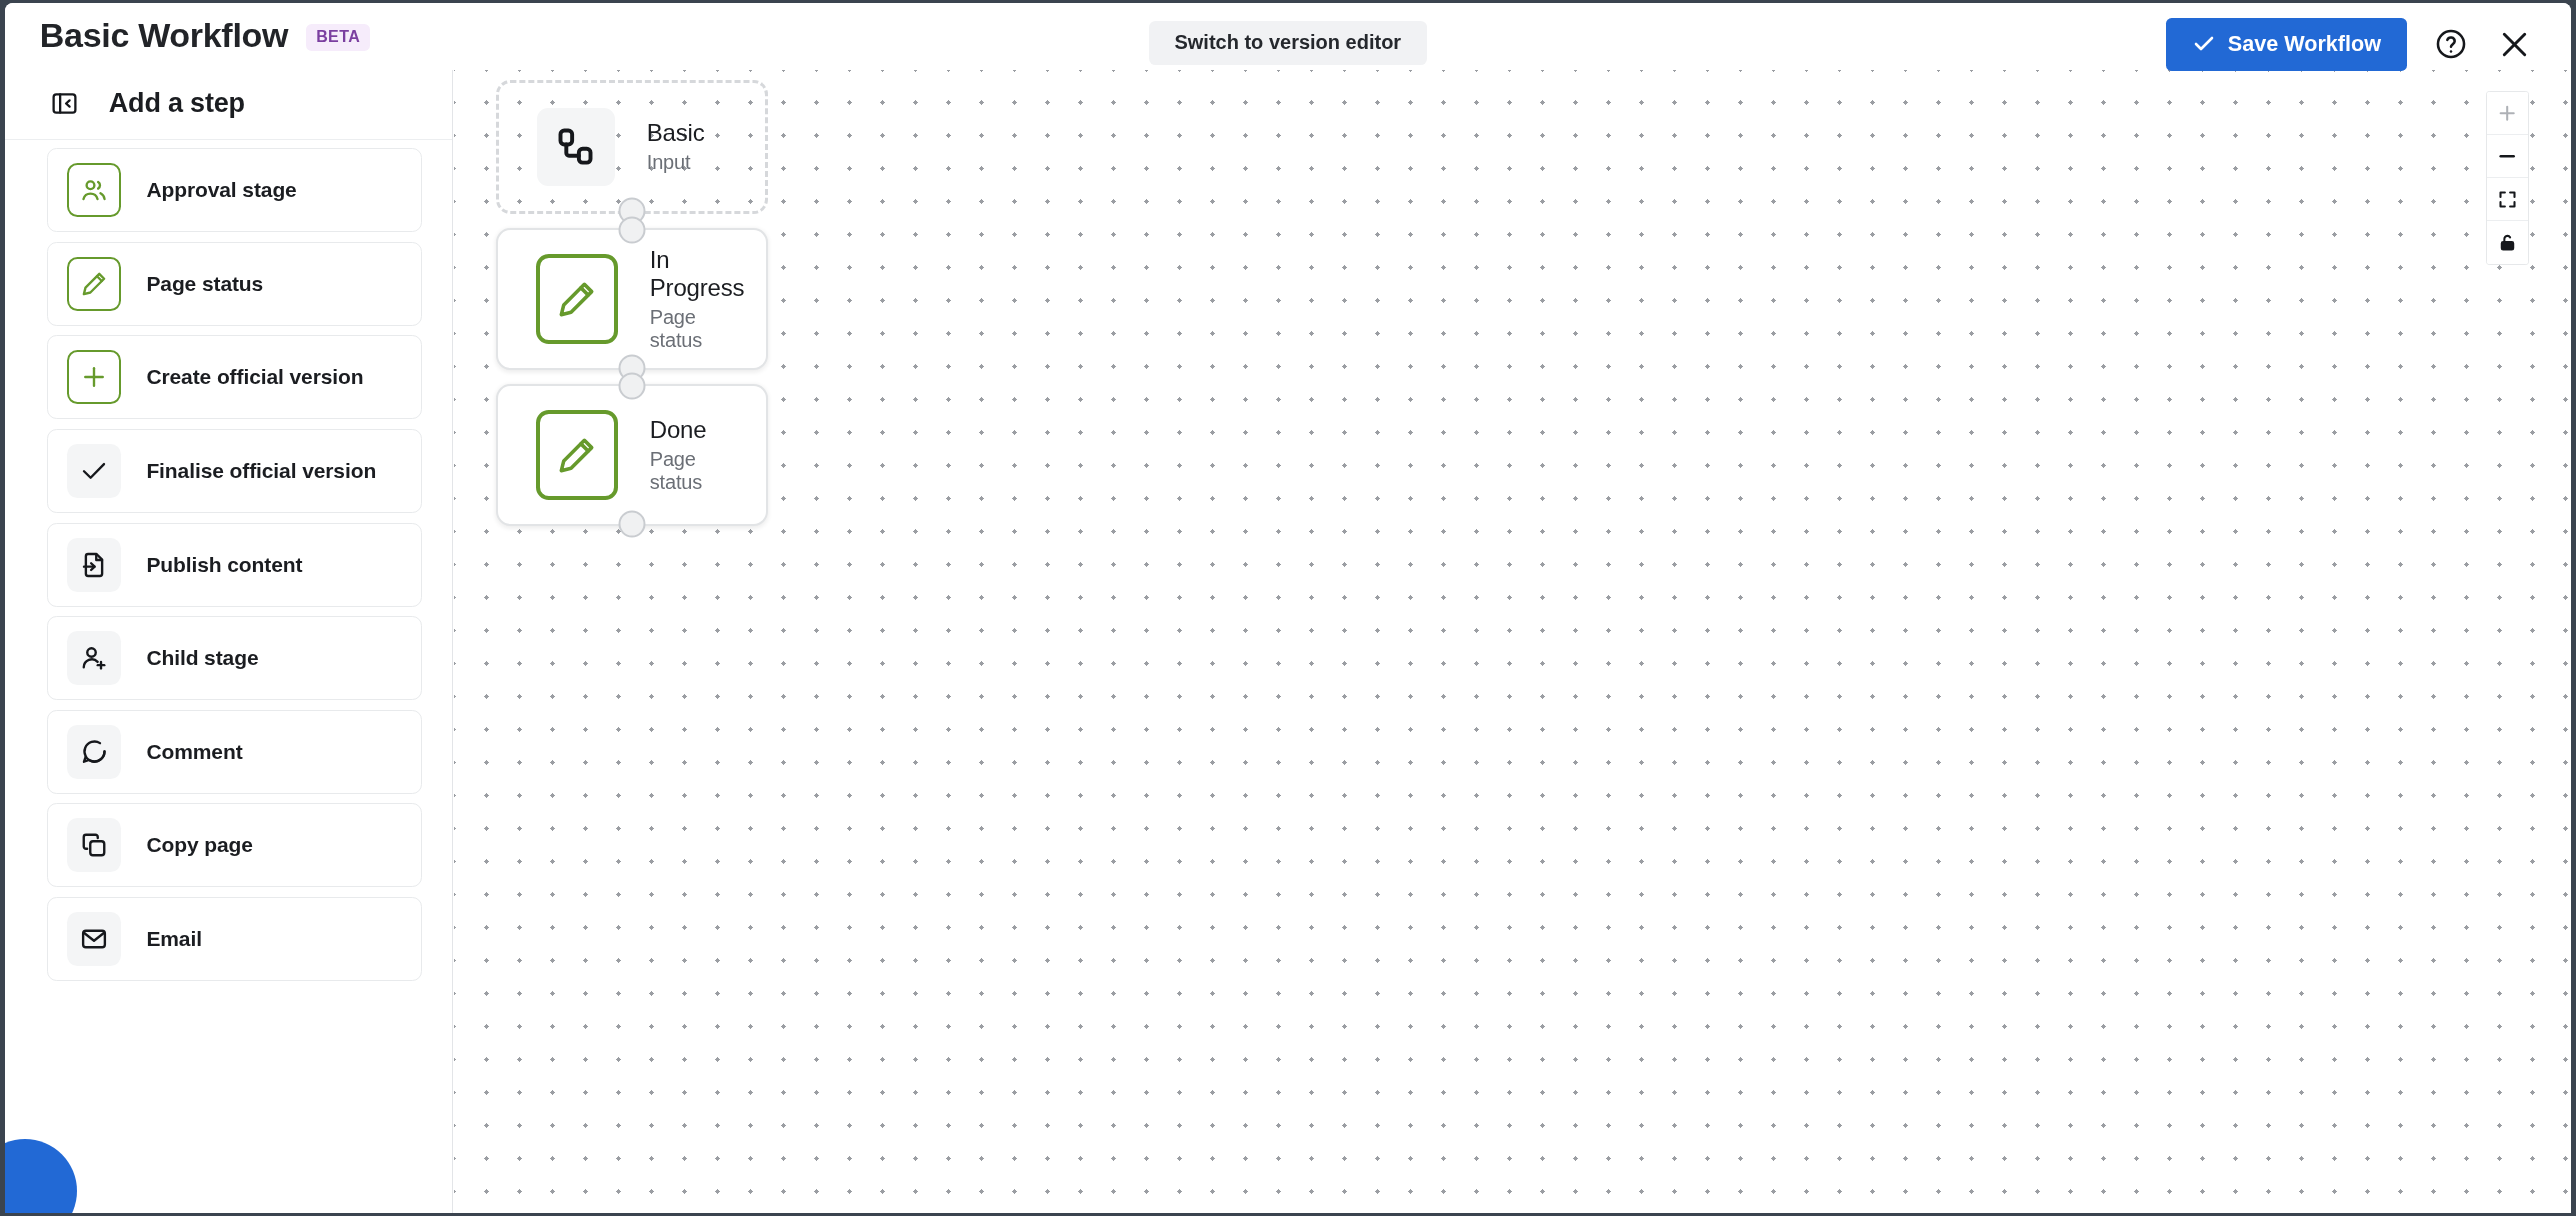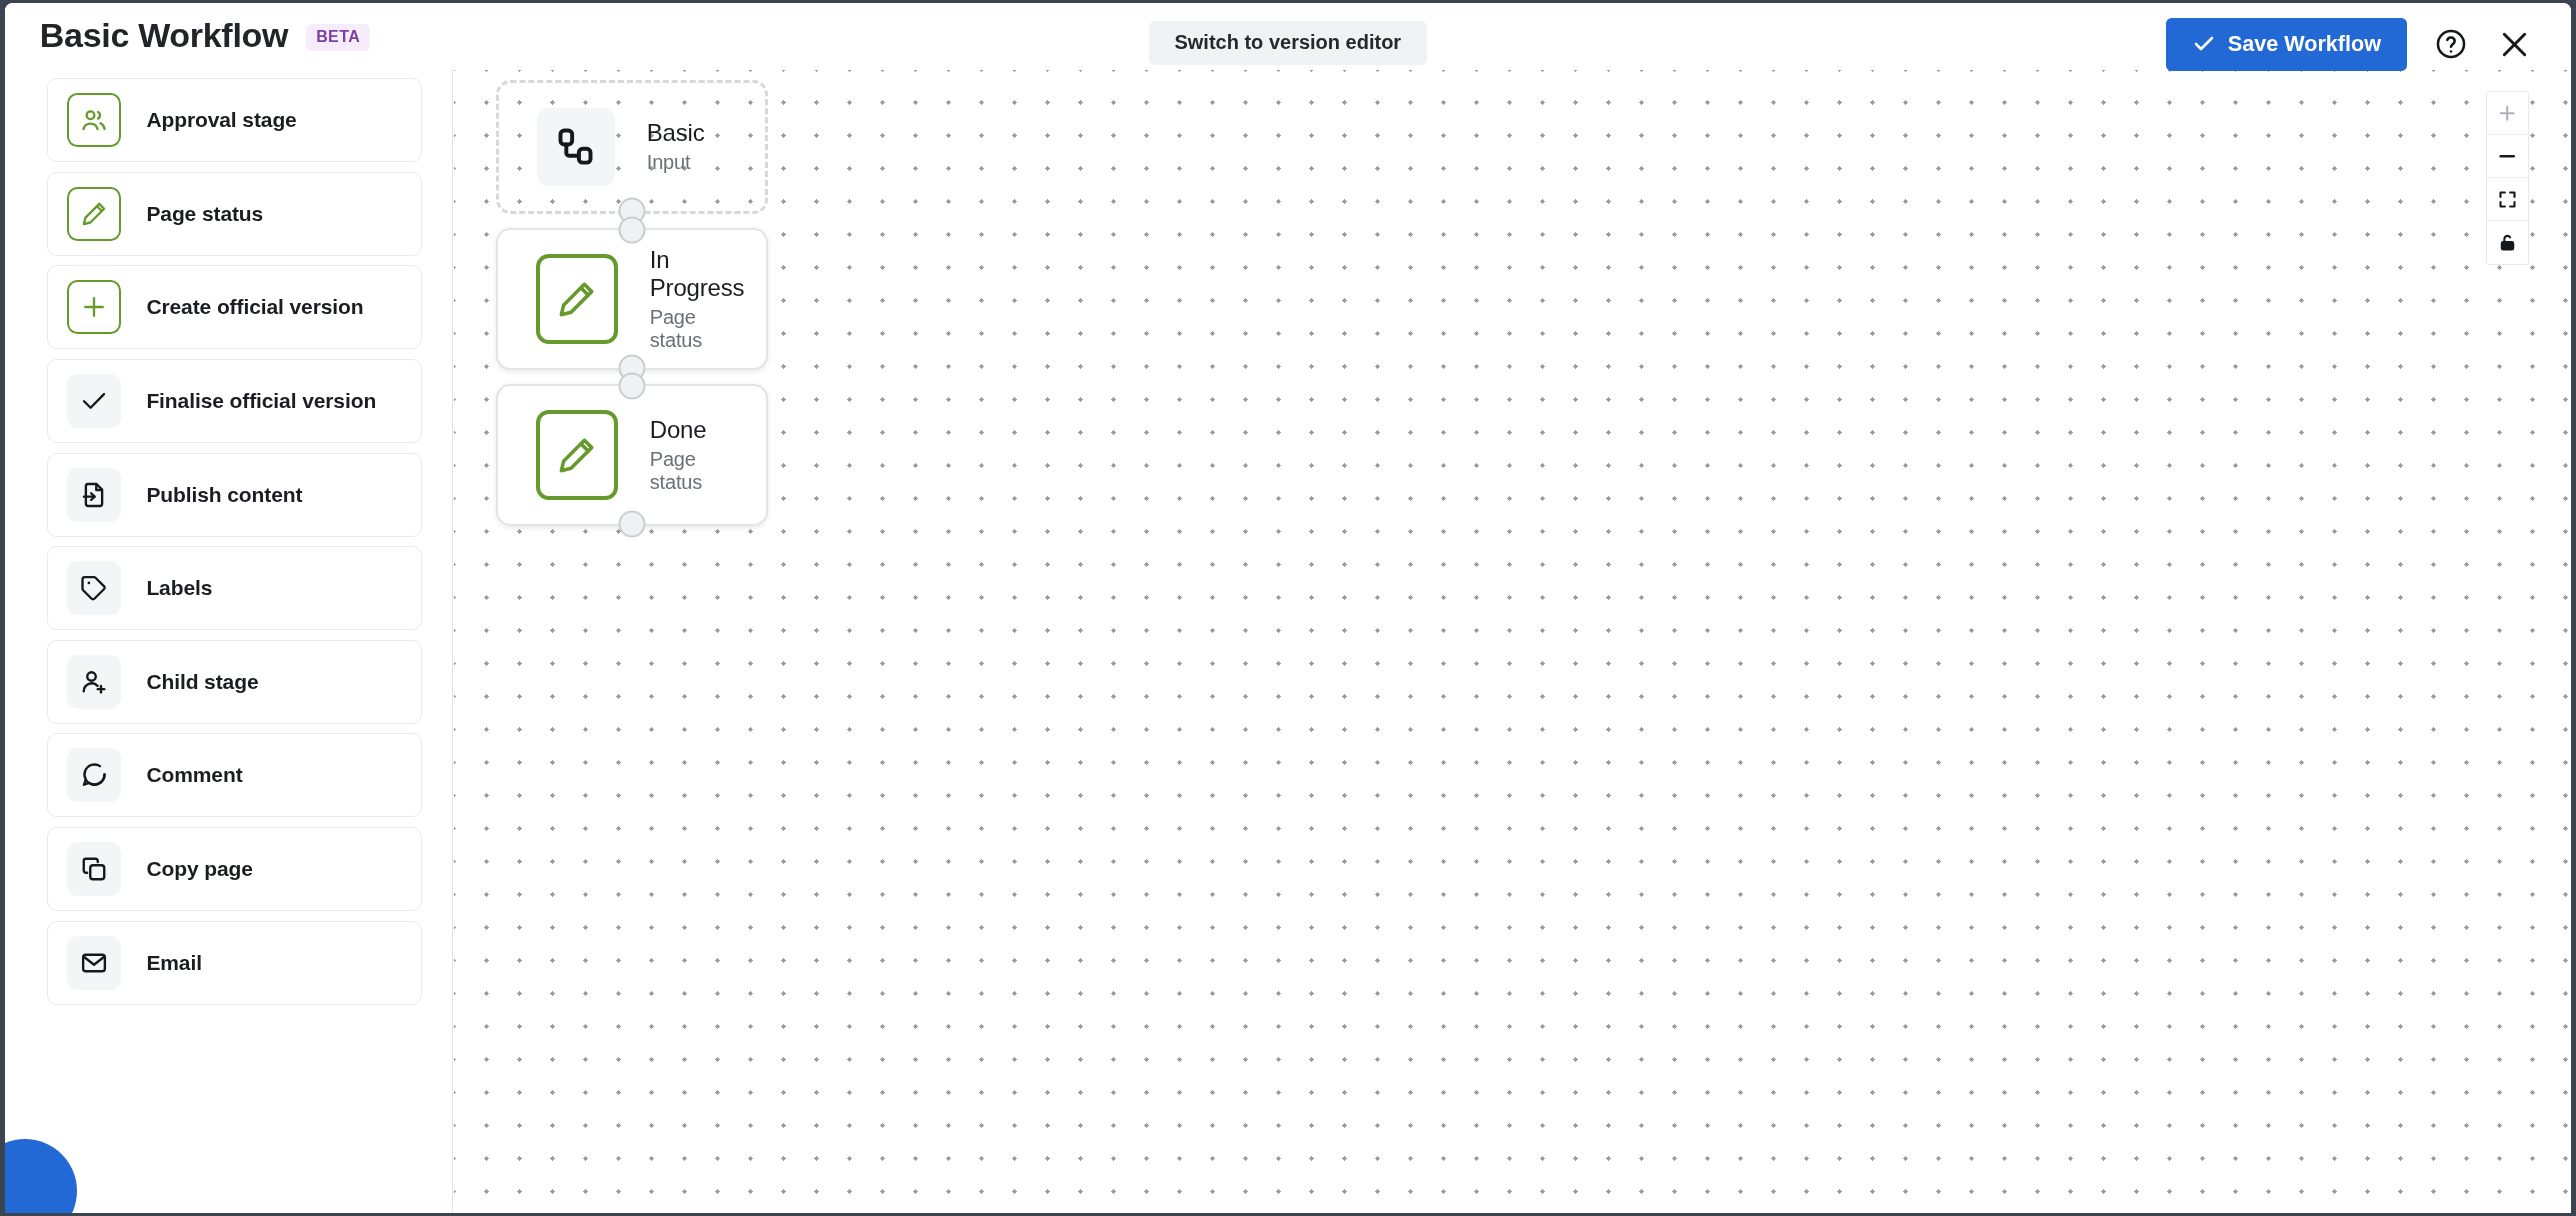--- a/index.html
+++ b/index.html
@@ -299,20 +299,30 @@
       <button class="hdr-icon-btn">
         <svg width="35" height="35" viewBox="0 0 24 24" fill="none" stroke="currentColor" stroke-width="2" stroke-linecap="round">
             <line x1="5" y1="5" x2="19" y2="19"></line>
             <line x1="19" y1="5" x2="5" y2="19"></line>
           </svg>
       </button>
     </div>
   </div>
 
   <div id="sidebar">
+    <div id="sidebar-head">
+      <button id="collapse-btn">
+        <svg width="29" height="29" viewBox="0 0 24 24" fill="none" stroke="currentColor" stroke-width="1.9" stroke-linecap="round" stroke-linejoin="round">
+          <rect x="3" y="4.5" width="18" height="15" rx="2.2"></rect>
+          <line x1="8.4" y1="4.5" x2="8.4" y2="19.5"></line>
+          <polyline points="16.2 9.4 13.3 12 16.2 14.6"></polyline>
+        </svg>
+      </button>
+      <span id="sidebar-title">Add a step</span>
+    </div>
 
     <div id="step-list">
         <div class="step-item">
           <div class="step-icon outlined">
             <svg width="30" height="30" viewBox="0 0 24 24" fill="none" stroke="currentColor" stroke-width="1.9" stroke-linecap="round" stroke-linejoin="round">
               <circle cx="9.2" cy="8.2" r="3.1"></circle>
               <path d="M3.6 19.2a5.8 5.8 0 0 1 11.2 0"></path>
               <path d="M15.3 5.6a3.1 3.1 0 0 1 0 5.3"></path>
               <path d="M17.2 14.6a5.8 5.8 0 0 1 3.2 4.6"></path>
             </svg>
@@ -348,29 +358,20 @@
         <div class="step-item">
           <div class="step-icon filled">
             <svg width="30" height="30" viewBox="0 0 24 24" fill="none" stroke="currentColor" stroke-width="1.9" stroke-linecap="round" stroke-linejoin="round">
               <path d="M14 3.2H7.3A1.8 1.8 0 0 0 5.5 5v14a1.8 1.8 0 0 0 1.8 1.8h9.4A1.8 1.8 0 0 0 18.5 19V7.7z"></path>
               <polyline points="13.8 3.3 13.8 8 18.4 8"></polyline>
               <line x1="4" y1="13.3" x2="12.3" y2="13.3"></line>
               <polyline points="9.7 10.6 12.5 13.3 9.7 16"></polyline>
             </svg>
           </div>
           <span class="step-label">Publish content</span>
-        </div>
-        <div class="step-item">
-          <div class="step-icon filled">
-            <svg width="30" height="30" viewBox="0 0 24 24" fill="none" stroke="currentColor" stroke-width="1.9" stroke-linecap="round" stroke-linejoin="round">
-              <path d="M20.3 12.6l-7.8 7.8a1.8 1.8 0 0 1-2.6 0L3.3 13.8a1.8 1.8 0 0 1-.5-1.3V5.1a1.8 1.8 0 0 1 1.8-1.8h7.3a1.8 1.8 0 0 1 1.3.5l7.1 7.1a1.8 1.8 0 0 1 0 1.7z"></path>
-              <circle cx="7.9" cy="7.9" r="1.1" fill="currentColor" stroke="none"></circle>
-            </svg>
-          </div>
-          <span class="step-label">Labels</span>
         </div>
         <div class="step-item">
           <div class="step-icon filled">
             <svg width="30" height="30" viewBox="0 0 24 24" fill="none" stroke="currentColor" stroke-width="1.9" stroke-linecap="round" stroke-linejoin="round">
               <circle cx="10" cy="7.6" r="3.4"></circle>
               <path d="M3.8 19.4a6.4 6.4 0 0 1 11.1-4.3"></path>
               <line x1="17.6" y1="15.1" x2="17.6" y2="20.3"></line>
               <line x1="15" y1="17.7" x2="20.2" y2="17.7"></line>
             </svg>
           </div>

